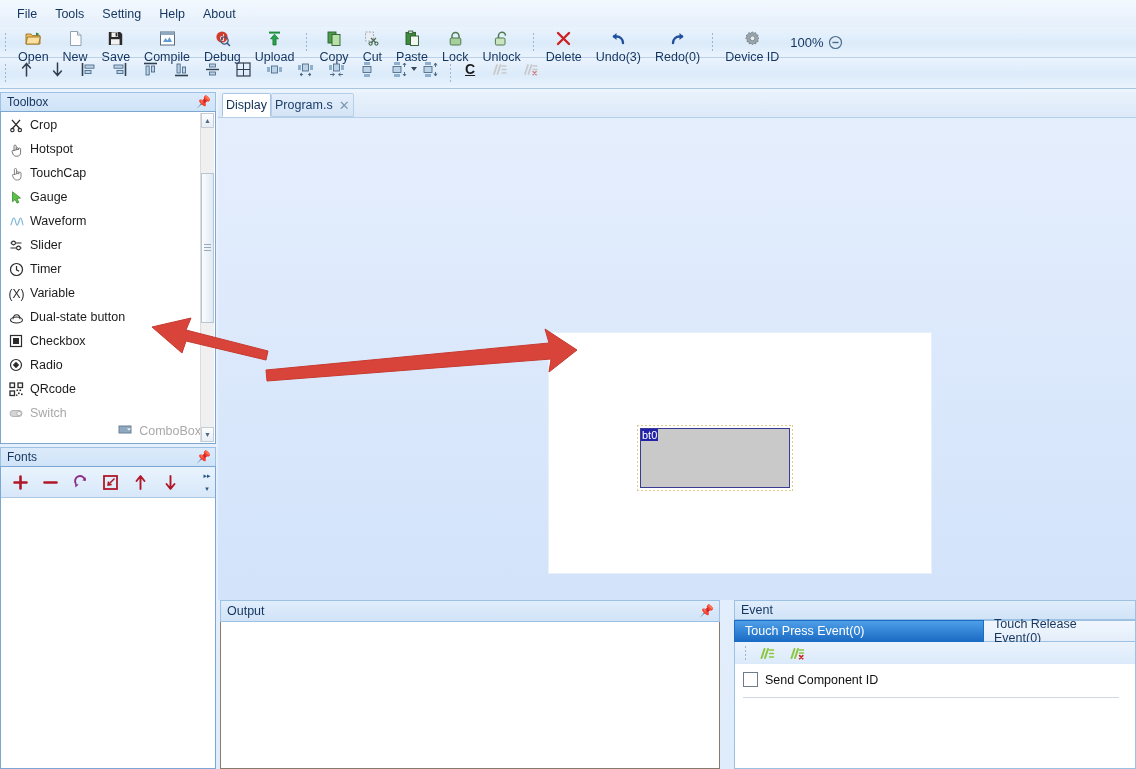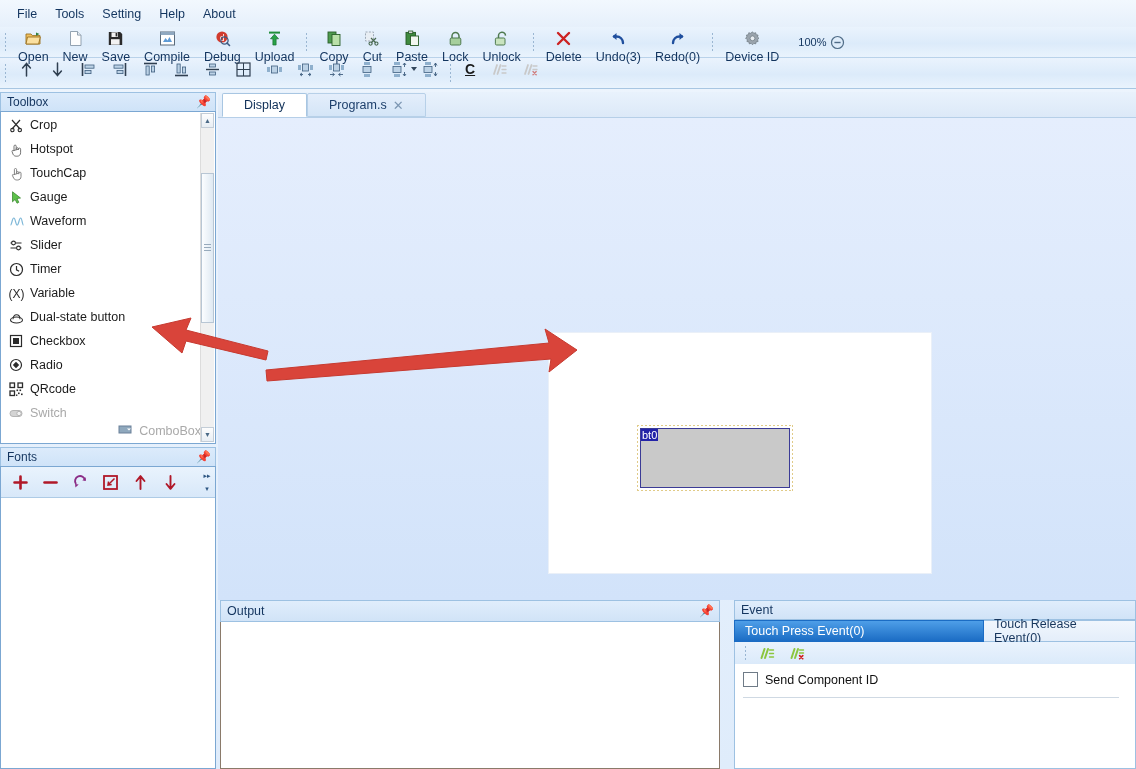--- a/index.html
+++ b/index.html
@@ -70,21 +70,21 @@
         border:1px solid transparent;border-radius:3px;}
   .fonts-overflow{position:absolute;right:2px;top:2px;width:12px;height:26px;
                   display:flex;flex-direction:column;align-items:center;justify-content:space-around;
                   font-size:7px;color:#2d5682;}
   .fonts-body{background:#fff;flex:1;}
 
   
   .center{position:absolute;left:218px;right:0;top:0;bottom:0;}
   .tabstrip{height:25px;display:flex;align-items:flex-end;padding-left:4px;
             background:linear-gradient(180deg,#e9f2fc,#dce9f8);}
-  .tab{height:22px;display:flex;align-items:center;gap:6px;padding:0 21px;
+  .tab{height:22px;display:flex;align-items:center;gap:6px;padding:0 3px;
        font-size:12.5px;color:#1d3f6b;border:1px solid transparent;
        border-radius:2px 2px 0 0;cursor:default;}
   .tab.active{background:#fff;border-color:#a8c6e2;border-bottom-color:#fff;color:#0f2f57;}
   .tab.inactive{background:linear-gradient(180deg,#e4eefb,#d4e5f7);border-color:#b7d0e8;}
   .tab-close{font-size:13px;color:#7d97b3;line-height:1;}
 
   .canvas{position:absolute;left:0;right:0;top:25px;bottom:169px;
           background:linear-gradient(180deg,#e5eefd 0%,#d2e3fa 100%);
           border-top:1px solid #b6cfe8;overflow:hidden;}
   .screen{position:absolute;background:#fff;box-shadow:0 0 0 1px #eaf0f8;}
@@ -304,21 +304,21 @@
     <div class="tbtn">
       <span class="ico">
         <svg width="17" height="17" viewBox="0 0 17 17">
           <path d="M8.5 1.8l1.3 1.5 1.9-.6.4 2 2 .4-.6 1.9 1.5 1.3-1.5 1.3.6 1.9-2 .4-.4 2-1.9-.6-1.3 1.5-1.3-1.5-1.9.6-.4-2-2-.4.6-1.9L1.5 8.3 3 7l-.6-1.9 2-.4.4-2 1.9.6z" fill="#9aa4ad" stroke="#6d7880" stroke-width=".7"></path>
           <circle cx="8.5" cy="8.3" r="2.4" fill="#e8edf1" stroke="#6d7880" stroke-width=".7"></circle>
         </svg>
       </span>
       <span>Device ID</span>
     </div>
 
-    <span style="margin-left:12px;font-size:11px;color:#12345e;text-align:right;">100%</span>
+    <span style="margin-left:4px;font-size:13px;color:#12345e;text-align:right;">100%</span>
 
     <div class="zoomwrap">
       <span class="ico" style="width:15px;height:15px;">
         <svg width="15" height="15" viewBox="0 0 15 15">
           <circle cx="7.5" cy="7.5" r="6" fill="none" stroke="#4f6c87" stroke-width="1.2"></circle>
           <path d="M4.4 7.5h6.2" stroke="#4f6c87" stroke-width="1.4"></path>
         </svg>
       </span>
 
     </div>

